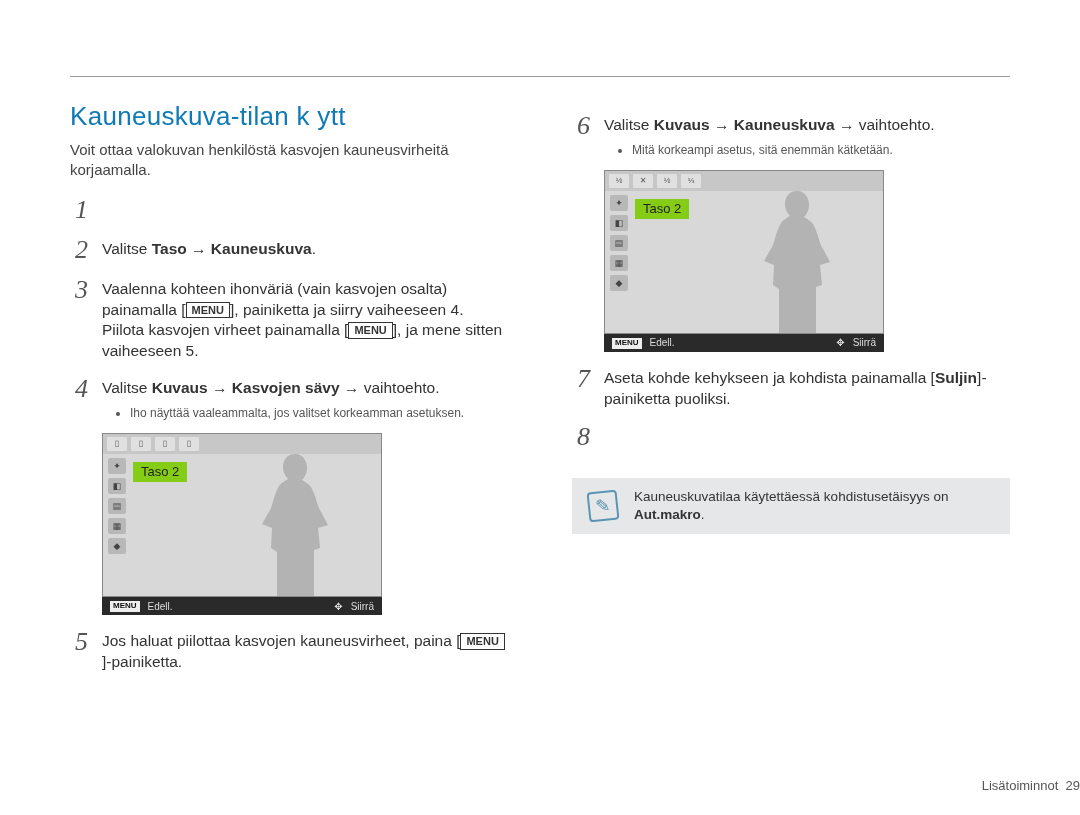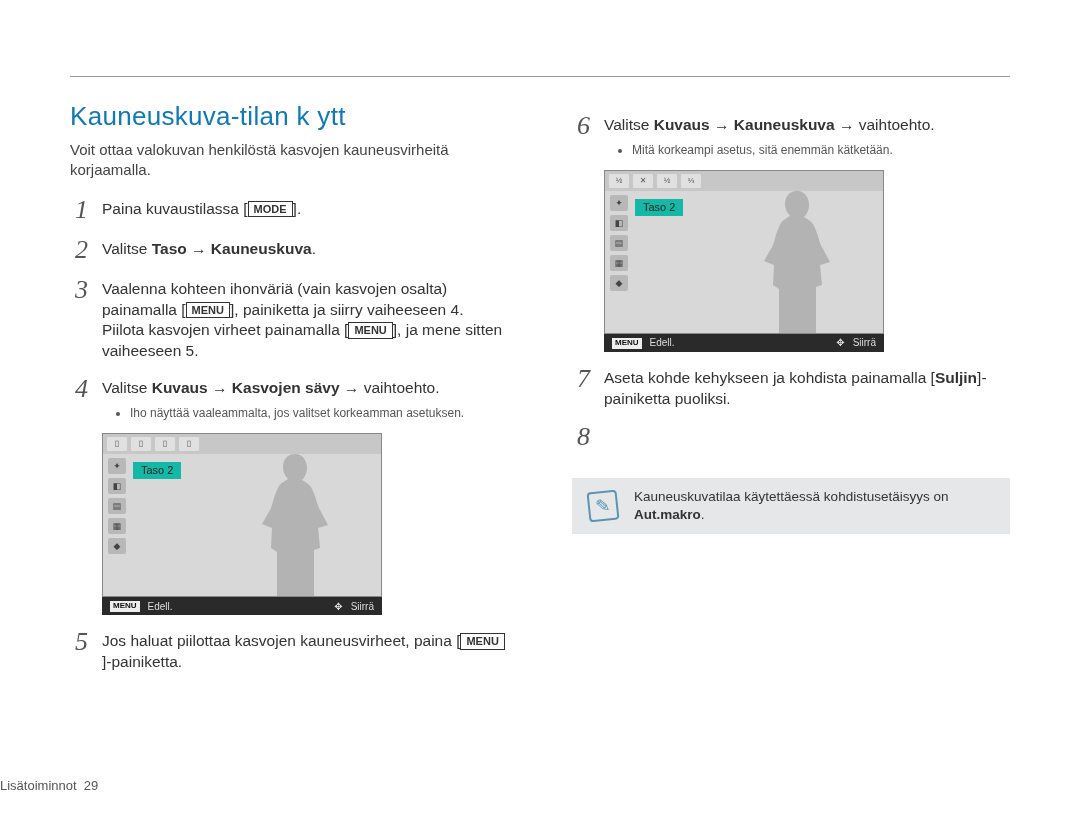--- a/index.html
+++ b/index.html
@@ -148,22 +148,22 @@
     display: inline-flex;
     align-items: center;
     justify-content: center;
     font-size: 8px;
     color: #555;
   }
   .lcd .label {
     position: absolute;
     left: 30px;
     top: 28px;
-    background: #14b8a6;
-    font-size: 11px;
+    background: #84cc16;
+    font-size: 13px;
     padding: 1px 8px;
     color: #222;
   }
   .lcd .footer {
     height: 18px;
     background: #2a2a2a;
     color: #ddd;
     font-size: 10px;
     display: flex;
     align-items: center;
@@ -199,42 +199,41 @@
     align-items: center;
     justify-content: center;
     font-size: 18px;
     flex-shrink: 0;
     transform: rotate(-6deg);
   }
   .foot {
     position: absolute;
     bottom: 20px;
     left: 0; right: 0;
-    text-align: left;
+    text-align: right;
     font-size: 13px;
     color: #555;
   }
   b { font-weight: 700; }
 </style>
 </head>
 <body>
 
 <div class="page">
   <hr class="hr">
 
   <div class="twocol">
 
     <div class="col">
       <h1 class="title">Kauneuskuva-tilan k  ytt</h1>
       <div class="intro">Voit ottaa valokuvan henkilöstä kasvojen kauneusvirheitä korjaamalla.</div>
 
       <div id="steps-left">
           <div class="step">
             <div class="step-num">1</div>
-            <div class="step-body">Paina kuvaustilassa [<span class="boxed">MODE</span>].</div>
           </div>
           <div class="step">
             <div class="step-num">2</div>
             <div class="step-body">Valitse <b>Taso</b> → <b>Kauneuskuva</b>.</div>
           </div>
           <div class="step">
             <div class="step-num">3</div>
             <div class="step-body">Vaalenna kohteen ihonväriä (vain kasvojen osalta) painamalla [<span class="boxed">MENU</span>], painiketta ja siirry vaiheeseen 4. Piilota kasvojen virheet painamalla [<span class="boxed">MENU</span>], ja mene sitten vaiheeseen 5.</div>
           </div>
           <div class="step">

